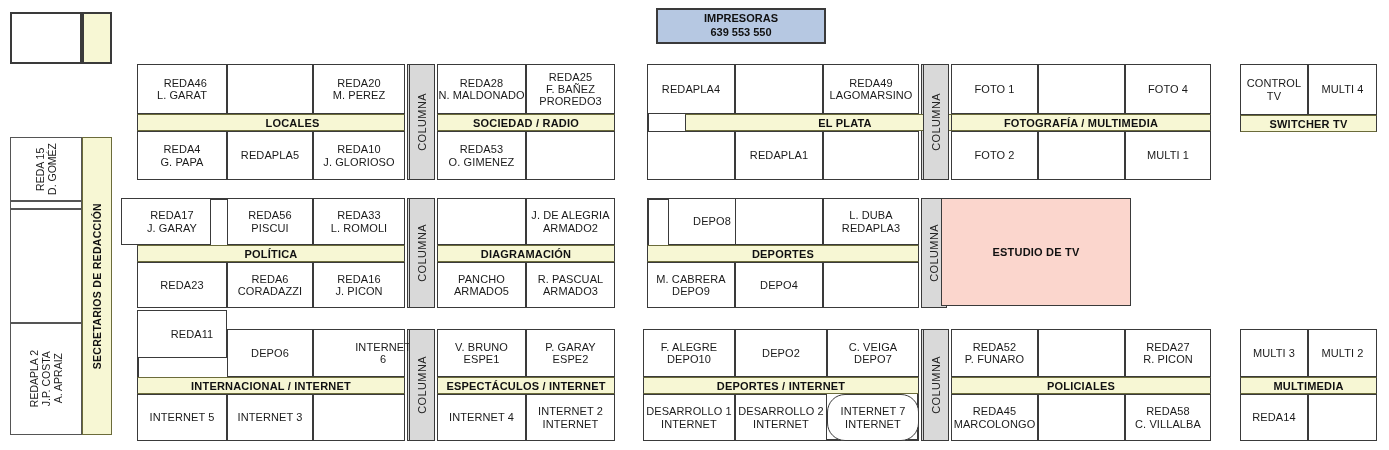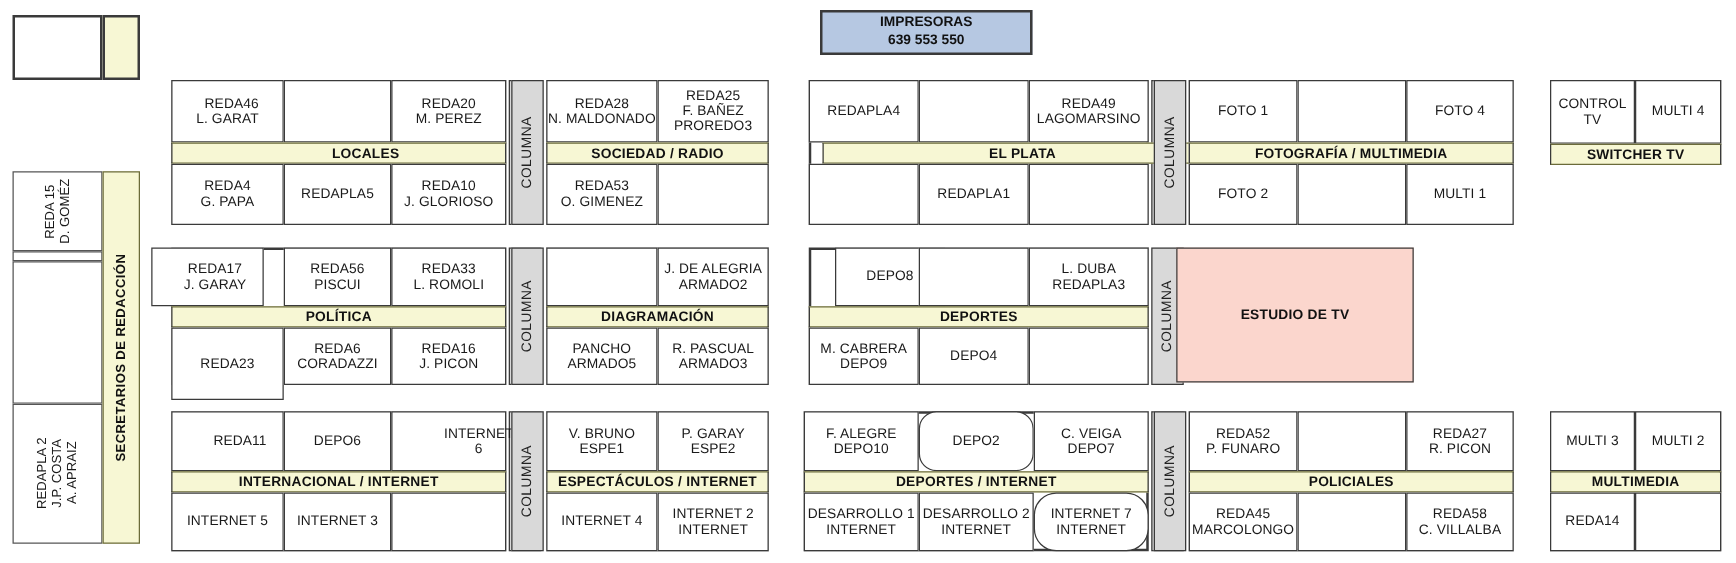--- a/index.html
+++ b/index.html
@@ -130,21 +130,21 @@
 O. GIMENEZ</div>
     <div class="cell" style="left:526px;top:131px;width:89px;height:49px;"></div>
     <div class="frame" style="left:647px;top:64px;width:272px;height:116px;"></div>
     <div class="columna" style="left:921px;top:64px;width:26px;height:116px;">
       <span>COLUMNA</span>
     </div>
     <div class="cell" style="left:647px;top:64px;width:88px;height:50px;">REDAPLA4</div>
     <div class="cell" style="left:735px;top:64px;width:88px;height:50px;"></div>
     <div class="cell" style="left:823px;top:64px;width:96px;height:50px;">REDA49
 LAGOMARSINO</div>
-    <div class="band" style="left:658px;top:114px;width:320px;height:17px;">EL PLATA</div>
+    <div class="band" style="left:685px;top:114px;width:320px;height:17px;">EL PLATA</div>
     <div class="cell" style="left:647px;top:131px;width:88px;height:49px;"></div>
     <div class="cell" style="left:735px;top:131px;width:88px;height:49px;">REDAPLA1</div>
     <div class="cell" style="left:823px;top:131px;width:96px;height:49px;"></div>
     <div class="frame" style="left:951px;top:64px;width:260px;height:116px;"></div>
     <div class="columna" style="left:923px;top:64px;width:26px;height:116px;">
       <span>COLUMNA</span>
     </div>
     <div class="cell" style="left:951px;top:64px;width:87px;height:50px;">FOTO 1</div>
     <div class="cell" style="left:1038px;top:64px;width:87px;height:50px;"></div>
     <div class="cell" style="left:1125px;top:64px;width:86px;height:50px;">FOTO 4</div>
@@ -160,21 +160,21 @@
     <div class="columna" style="left:407px;top:198px;width:26px;height:110px;">
       <span>COLUMNA</span>
     </div>
     <div class="cell" style="left:121px;top:198px;width:90px;height:47px;padding-left:12px;">REDA17
 J. GARAY</div>
     <div class="cell" style="left:227px;top:198px;width:86px;height:47px;">REDA56
 PISCUI</div>
     <div class="cell" style="left:313px;top:198px;width:92px;height:47px;">REDA33
 L. ROMOLI</div>
     <div class="band" style="left:137px;top:245px;width:268px;height:17px;">POLÍTICA</div>
-    <div class="cell" style="left:137px;top:262px;width:90px;height:58px;">REDA23</div>
+    <div class="cell" style="left:137px;top:262px;width:90px;height:46px;">REDA23</div>
     <div class="cell" style="left:227px;top:262px;width:86px;height:46px;">REDA6
 CORADAZZI</div>
     <div class="cell" style="left:313px;top:262px;width:92px;height:46px;">REDA16
 J. PICON</div>
     <div class="frame" style="left:437px;top:198px;width:178px;height:110px;"></div>
     <div class="columna" style="left:409px;top:198px;width:26px;height:110px;">
       <span>COLUMNA</span>
     </div>
     <div class="cell" style="left:437px;top:198px;width:89px;height:47px;"></div>
     <div class="cell" style="left:526px;top:198px;width:89px;height:47px;">J. DE ALEGRIA
@@ -194,21 +194,21 @@
 REDAPLA3</div>
     <div class="band" style="left:647px;top:245px;width:272px;height:17px;">DEPORTES</div>
     <div class="cell" style="left:647px;top:262px;width:88px;height:46px;">M. CABRERA
 DEPO9</div>
     <div class="cell" style="left:735px;top:262px;width:88px;height:46px;">DEPO4</div>
     <div class="cell" style="left:823px;top:262px;width:96px;height:46px;"></div>
     <div class="frame" style="left:137px;top:329px;width:268px;height:112px;"></div>
     <div class="columna" style="left:407px;top:329px;width:26px;height:112px;">
       <span>COLUMNA</span>
     </div>
-    <div class="cell" style="left:137px;top:329px;width:90px;height:48px;padding-left:20px;">REDA11</div>
+    <div class="cell" style="left:137px;top:310px;width:90px;height:48px;padding-left:20px;">REDA11</div>
     <div class="cell" style="left:227px;top:329px;width:86px;height:48px;">DEPO6</div>
     <div class="cell" style="left:313px;top:329px;width:92px;height:48px;padding-left:48px;">INTERNET 6</div>
     <div class="band" style="left:137px;top:377px;width:268px;height:17px;">INTERNACIONAL / INTERNET</div>
     <div class="cell" style="left:137px;top:394px;width:90px;height:47px;">INTERNET 5</div>
     <div class="cell" style="left:227px;top:394px;width:86px;height:47px;">INTERNET 3</div>
     <div class="cell" style="left:313px;top:394px;width:92px;height:47px;"></div>
     <div class="frame" style="left:437px;top:329px;width:178px;height:112px;"></div>
     <div class="columna" style="left:409px;top:329px;width:26px;height:112px;">
       <span>COLUMNA</span>
     </div>
@@ -219,21 +219,21 @@
     <div class="band" style="left:437px;top:377px;width:178px;height:17px;">ESPECTÁCULOS / INTERNET</div>
     <div class="cell" style="left:437px;top:394px;width:89px;height:47px;">INTERNET 4</div>
     <div class="cell" style="left:526px;top:394px;width:89px;height:47px;">INTERNET 2
 INTERNET</div>
     <div class="frame" style="left:643px;top:329px;width:276px;height:112px;"></div>
     <div class="columna" style="left:921px;top:329px;width:26px;height:112px;">
       <span>COLUMNA</span>
     </div>
     <div class="cell" style="left:643px;top:329px;width:92px;height:48px;">F. ALEGRE
 DEPO10</div>
-    <div class="cell" style="left:735px;top:329px;width:92px;height:48px;border-radius:14px;">DEPO2</div>
+    <div class="cell" style="left:735px;top:329px;width:92px;height:48px;">DEPO2</div>
     <div class="cell" style="left:827px;top:329px;width:92px;height:48px;">C. VEIGA
 DEPO7</div>
     <div class="band" style="left:643px;top:377px;width:276px;height:17px;">DEPORTES / INTERNET</div>
     <div class="cell" style="left:643px;top:394px;width:92px;height:47px;">DESARROLLO 1
 INTERNET</div>
     <div class="cell" style="left:735px;top:394px;width:92px;height:47px;">DESARROLLO 2
 INTERNET</div>
     <div class="cell" style="left:827px;top:394px;width:92px;height:47px;border-radius:18px;">INTERNET 7
 INTERNET</div>
     <div class="frame" style="left:951px;top:329px;width:260px;height:112px;"></div>

